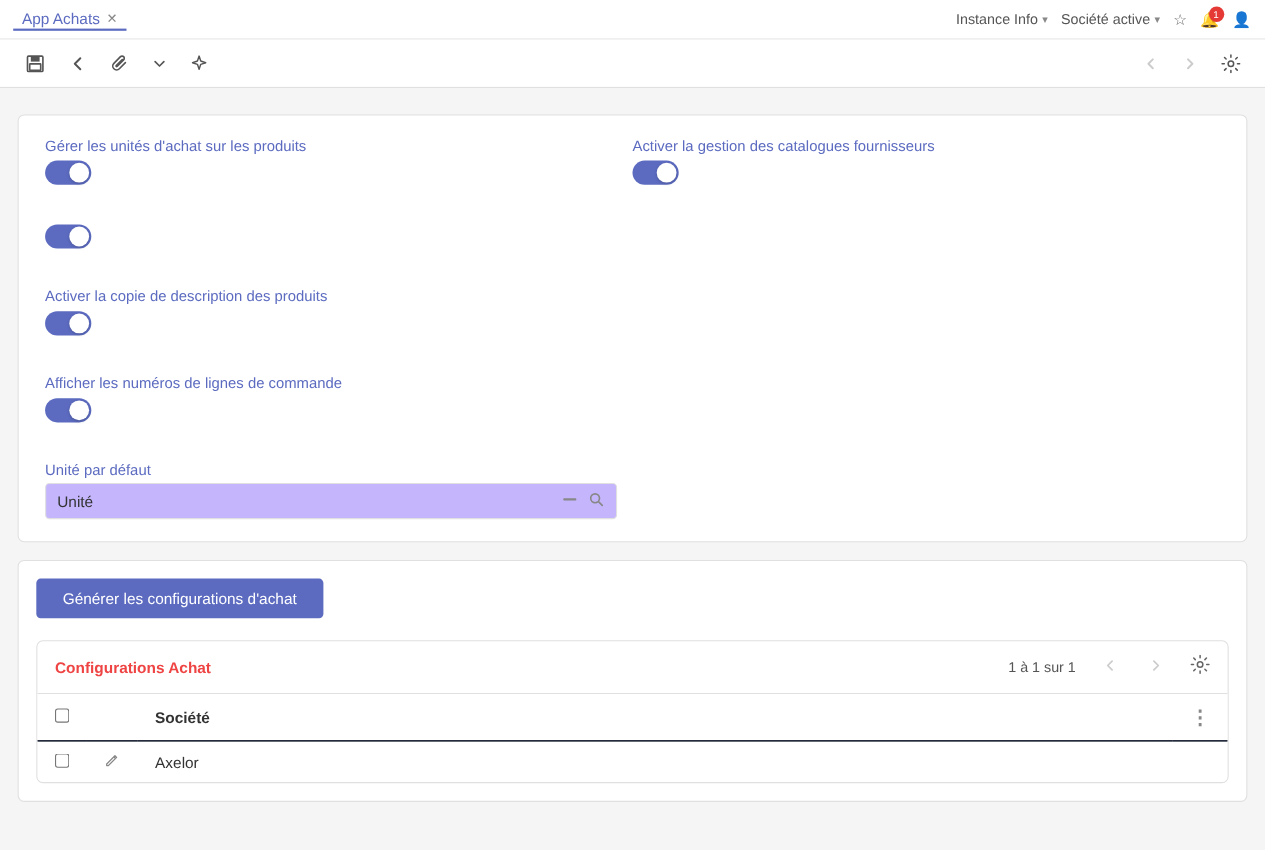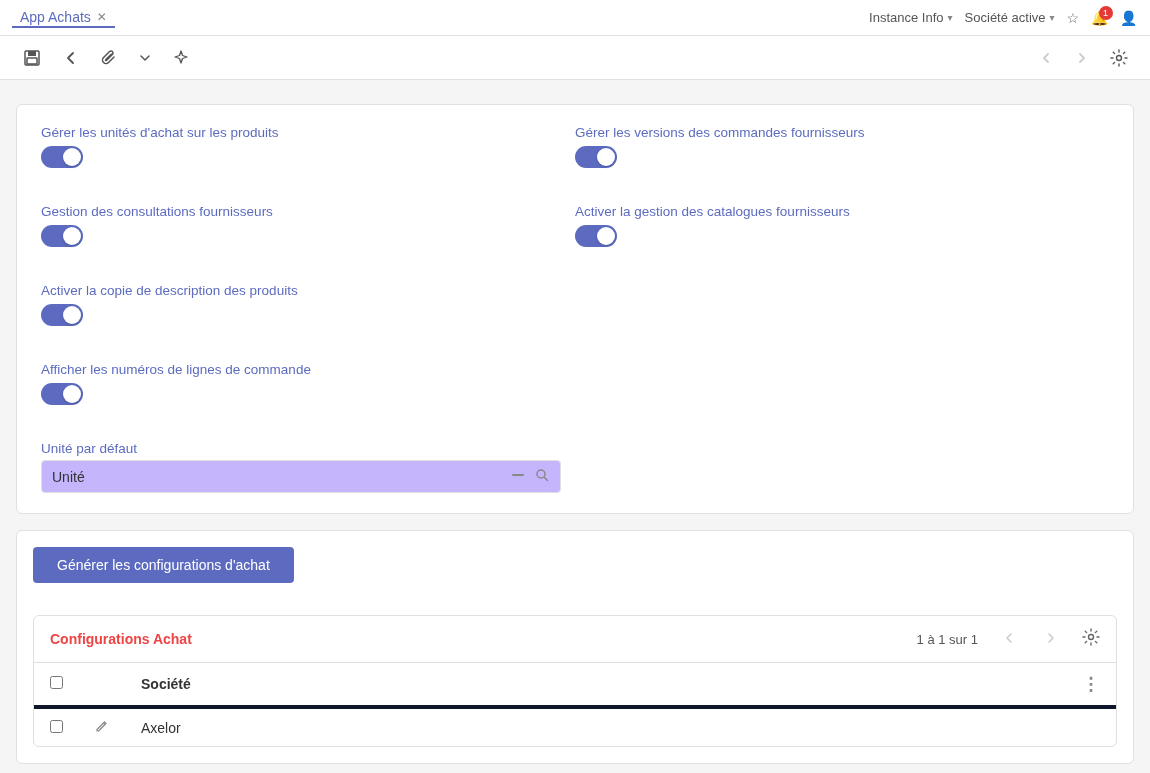--- a/index.html
+++ b/index.html
@@ -95,21 +95,21 @@
     }
     .field-input-wrapper span { flex: 1; font-size: 14px; color: #333; }
     .field-icons { display: flex; gap: 8px; align-items: center; color: #888; font-size: 16px; }
     .field-icon { cursor: pointer; }
 
     
     .generate-btn {
       background: #5c6bc0; color: #fff;
       border: none; border-radius: 4px;
       padding: 10px 24px; font-size: 14px;
-      cursor: pointer; margin-bottom: 32px;
+      cursor: pointer; margin-bottom: 20px;
       font-weight: 500;
     }
 
     
     .table-section { background: #fff; border: 1px solid #e0e0e0; border-radius: 6px; overflow: hidden; }
     .table-header {
       display: flex; align-items: center; justify-content: space-between;
       padding: 12px 16px; border-bottom: 1px solid #e0e0e0;
     }
     .table-title { font-weight: 600; font-size: 14px; color: #ef4444; }
@@ -118,21 +118,21 @@
       background: none; border: none; cursor: pointer;
       color: #555; font-size: 14px; padding: 2px 4px;
     }
     .table-nav-btn.disabled { color: #ccc; cursor: default; }
     .settings-gear { cursor: pointer; color: #666; font-size: 16px; }
 
     
     .data-table { width: 100%; border-collapse: collapse; }
     .data-table th, .data-table td {
       padding: 10px 16px; text-align: left;
-      border-bottom: 4px solid #0f172a; font-size: 14px;
+      border-bottom: 1px solid #0f172a; font-size: 14px;
     }
     .data-table th { font-weight: 600; color: #333; background: #fff; }
     .data-table tr:last-child td { border-bottom: none; }
     .col-check { width: 32px; }
     .col-edit { width: 32px; }
     .col-more { width: 32px; text-align: right; }
     .row-checkbox { cursor: pointer; }
     .edit-btn {
       background: none; border: none; cursor: pointer;
       color: #888; font-size: 14px;
@@ -231,21 +231,20 @@
           <div class="toggle-wrapper">
             <label class="toggle">
               <input type="checkbox" checked="" style="">
               <div class="toggle-track"></div>
               <div class="toggle-thumb"></div>
             </label>
           </div>
         </div>
 
         <div class="setting-item">
-          <span class="setting-label">Gestion des consultations fournisseurs</span>
           <div class="toggle-wrapper">
             <label class="toggle">
               <input type="checkbox" checked="" style="">
               <div class="toggle-track"></div>
               <div class="toggle-thumb"></div>
             </label>
           </div>
         </div>
 
         <div class="setting-item">
@@ -287,30 +286,20 @@
                   </svg>
               </span>
             </div>
           </div>
         </div>
 
       </div>
 
       <div class="settings-col">
 
-        <div class="setting-item">
-          <span class="setting-label">Gérer les versions des commandes fournisseurs</span>
-          <div class="toggle-wrapper">
-            <label class="toggle">
-              <input type="checkbox" checked="" style="">
-              <div class="toggle-track"></div>
-              <div class="toggle-thumb"></div>
-            </label>
-          </div>
-        </div>
 
 
         <div class="setting-item">
           <span class="setting-label">Activer la gestion des catalogues fournisseurs</span>
           <div class="toggle-wrapper">
             <label class="toggle">
               <input type="checkbox" checked="" style="">
               <div class="toggle-track"></div>
               <div class="toggle-thumb"></div>
             </label>

